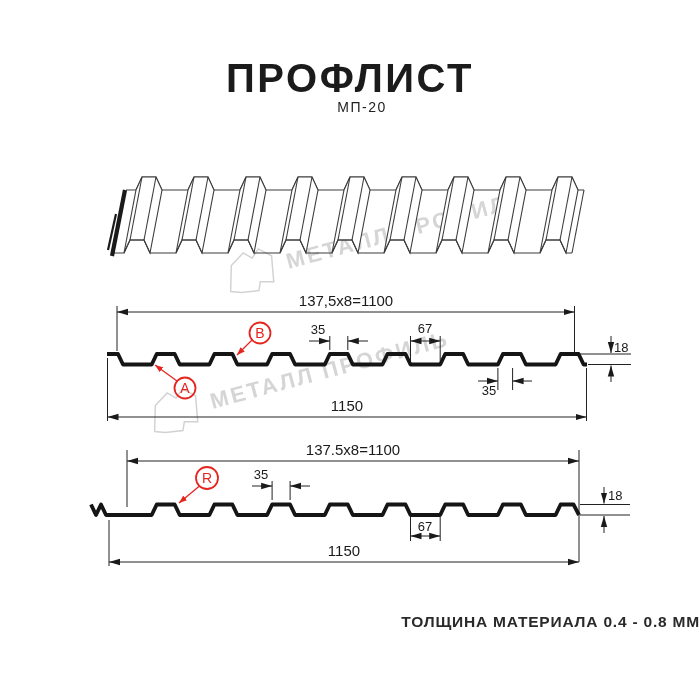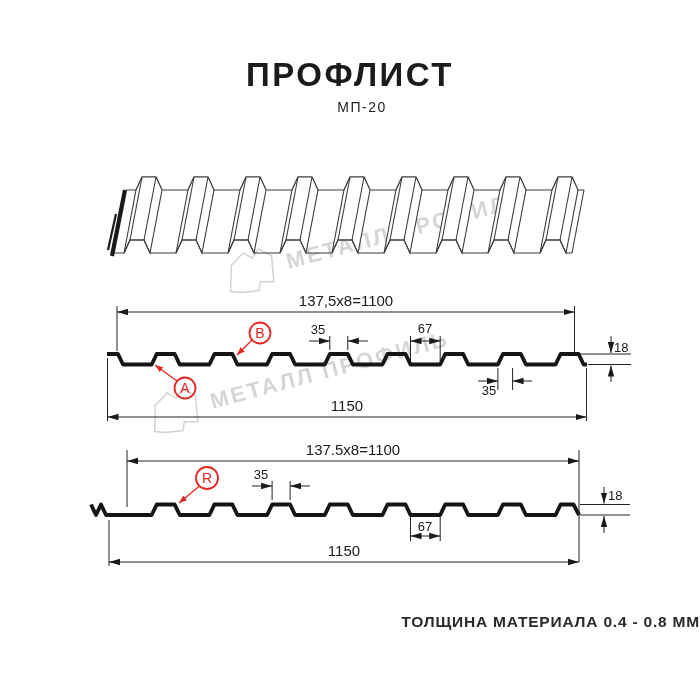--- a/index.html
+++ b/index.html
@@ -1,19 +1,19 @@
 <!DOCTYPE html>
 <html><head>
 <meta charset="utf-8">
 <style>
   html,body{margin:0;padding:0;background:#fff;}
   #stage{position:relative;width:700px;height:700px;background:#ffffff;overflow:hidden;
          font-family:"Liberation Sans",sans-serif;}
   .title{position:absolute;top:56px;left:0;width:700px;text-align:center;
-         font-size:33px;font-weight:700;letter-spacing:2.5px;color:#1b1b1b;}
+         font-size:40px;font-weight:700;letter-spacing:2.5px;color:#1b1b1b;}
   .subtitle{position:absolute;top:99px;left:12px;width:700px;text-align:center;
          font-size:14px;font-weight:400;letter-spacing:1.5px;color:#222;}
   .footer{position:absolute;top:613px;left:0;width:700px;text-align:right;
          font-size:15.5px;font-weight:600;letter-spacing:0.8px;color:#2a2a2a;}
   .wm{position:absolute;display:flex;align-items:center;gap:9px;
       transform:rotate(-15deg);transform-origin:left center;pointer-events:none;}
   .wm-text{font-size:22px;font-weight:700;letter-spacing:2.5px;color:#d5d5d5;white-space:nowrap;}
   .wm svg{flex:0 0 auto;}
   #wm1{left:224px;top:256px;}
   #wm2{left:148px;top:396px;}

